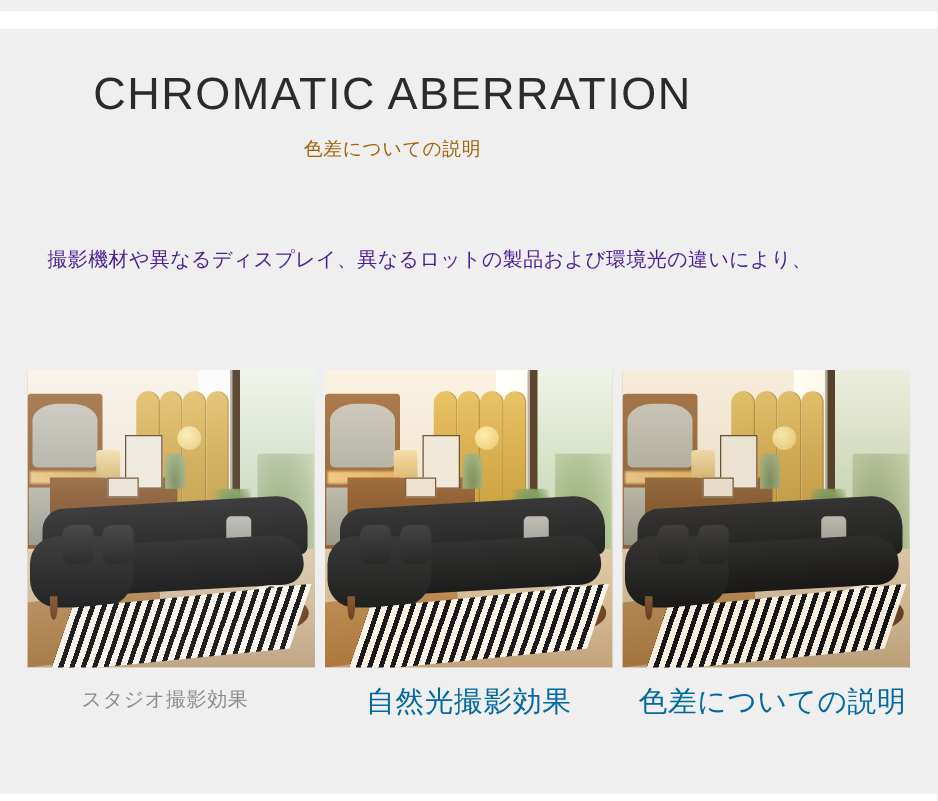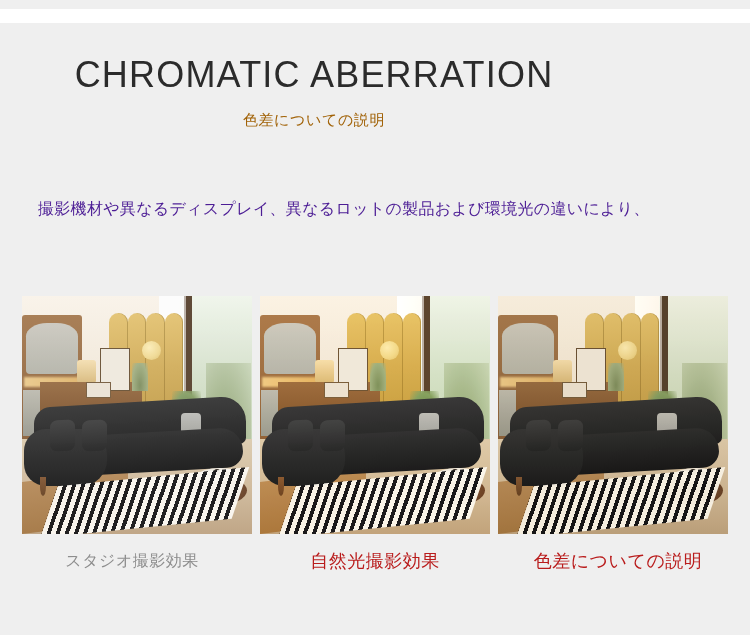--- a/index.html
+++ b/index.html
@@ -357,22 +357,22 @@
   }
   .caption {
     width: 230px;
     text-align: center;
     font-size: 16px;
     line-height: 26px;
     letter-spacing: 0.5px;
     color: #8d8d8d;
   }
   .caption.c2, .caption.c3 {
-    font-size: 18px;
-    color: #b91c1c;
+    font-size: 23px;
+    color: #0369a1;
   }
 </style>
 </head>
 <body>
 
 <div class="page">
 
   <div class="top-band"></div>
 
   <div class="header">

